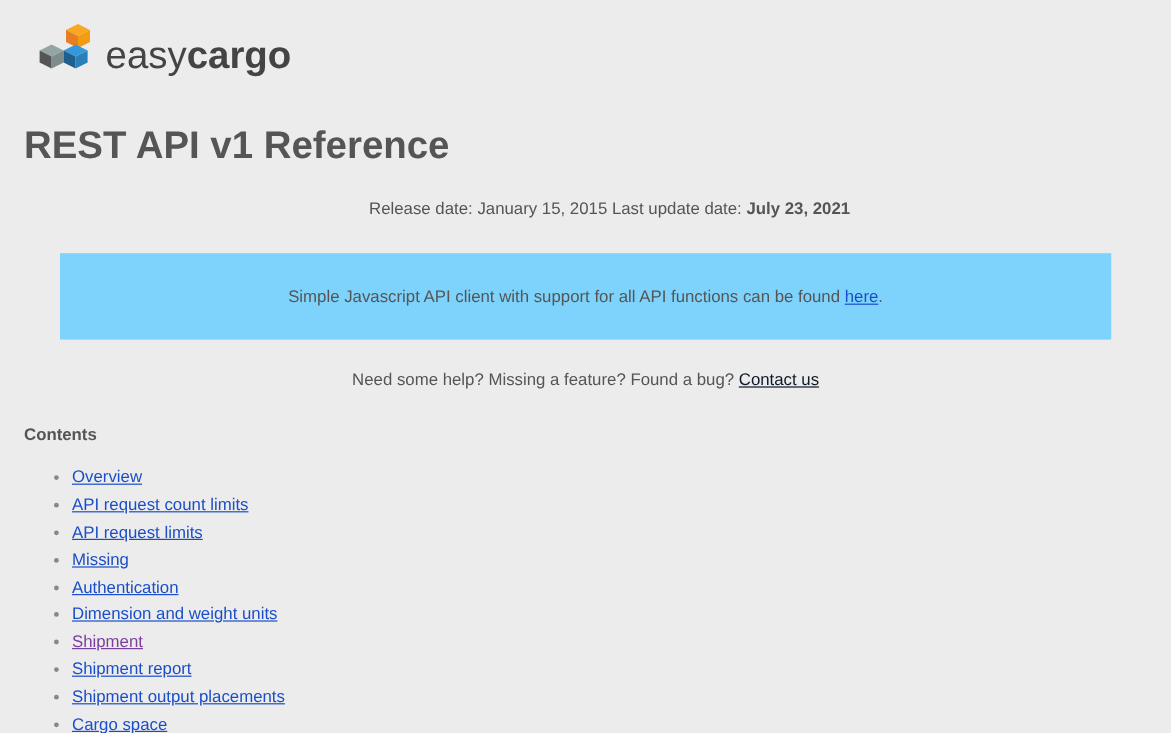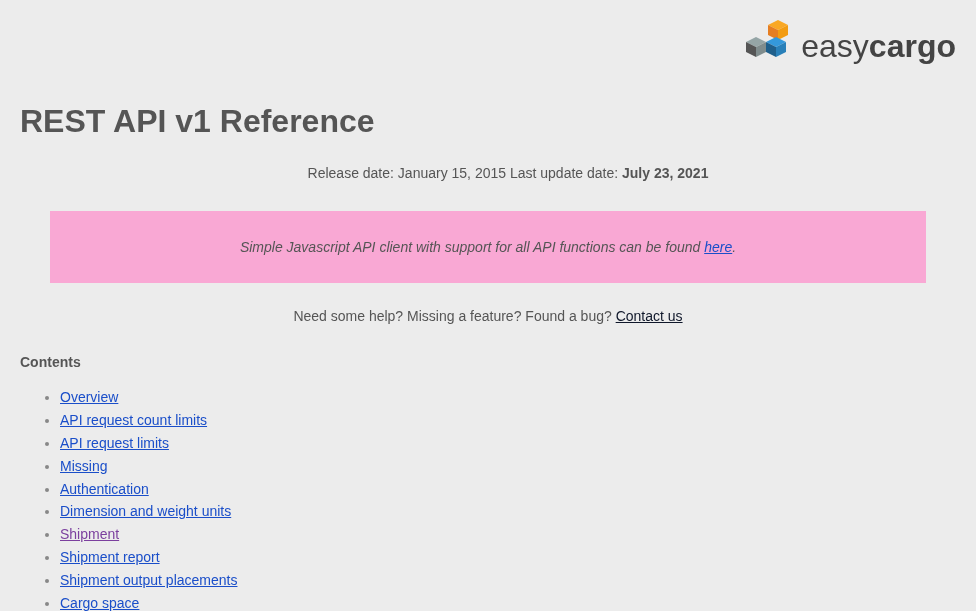--- a/index.html
+++ b/index.html
@@ -10,21 +10,21 @@
     body {
       font-family: Arial, Helvetica, sans-serif;
       background-color: #ececec;
       color: #555;
       font-size: 14px;
       padding: 20px;
       width: 976px;
     }
     .header {
       display: flex;
-      justify-content: flex-end;
+      justify-content: flex-start;
       margin-bottom: 30px;
     }
     .logo {
       display: flex;
       align-items: center;
       gap: 8px;
     }
     .logo-text {
       font-size: 32px;
       font-weight: normal;
@@ -44,26 +44,25 @@
       padding-left: 40px;
       margin-bottom: 30px;
       color: #555;
       font-size: 14px;
       text-align: center;
     }
     .release-info .bold {
       font-weight: bold;
     }
     .notice-box {
-      background-color: #f9a8d4;
+      background-color: #7dd3fc;
       padding: 28px 36px;
       text-align: center;
       margin: 0 30px 25px 30px;
       color: #555;
-      font-style: italic;
     }
     .notice-box a {
       color: #1a4ec9;
       text-decoration: underline;
     }
     .help-text {
       text-align: center;
       margin-bottom: 30px;
       color: #555;
     }

